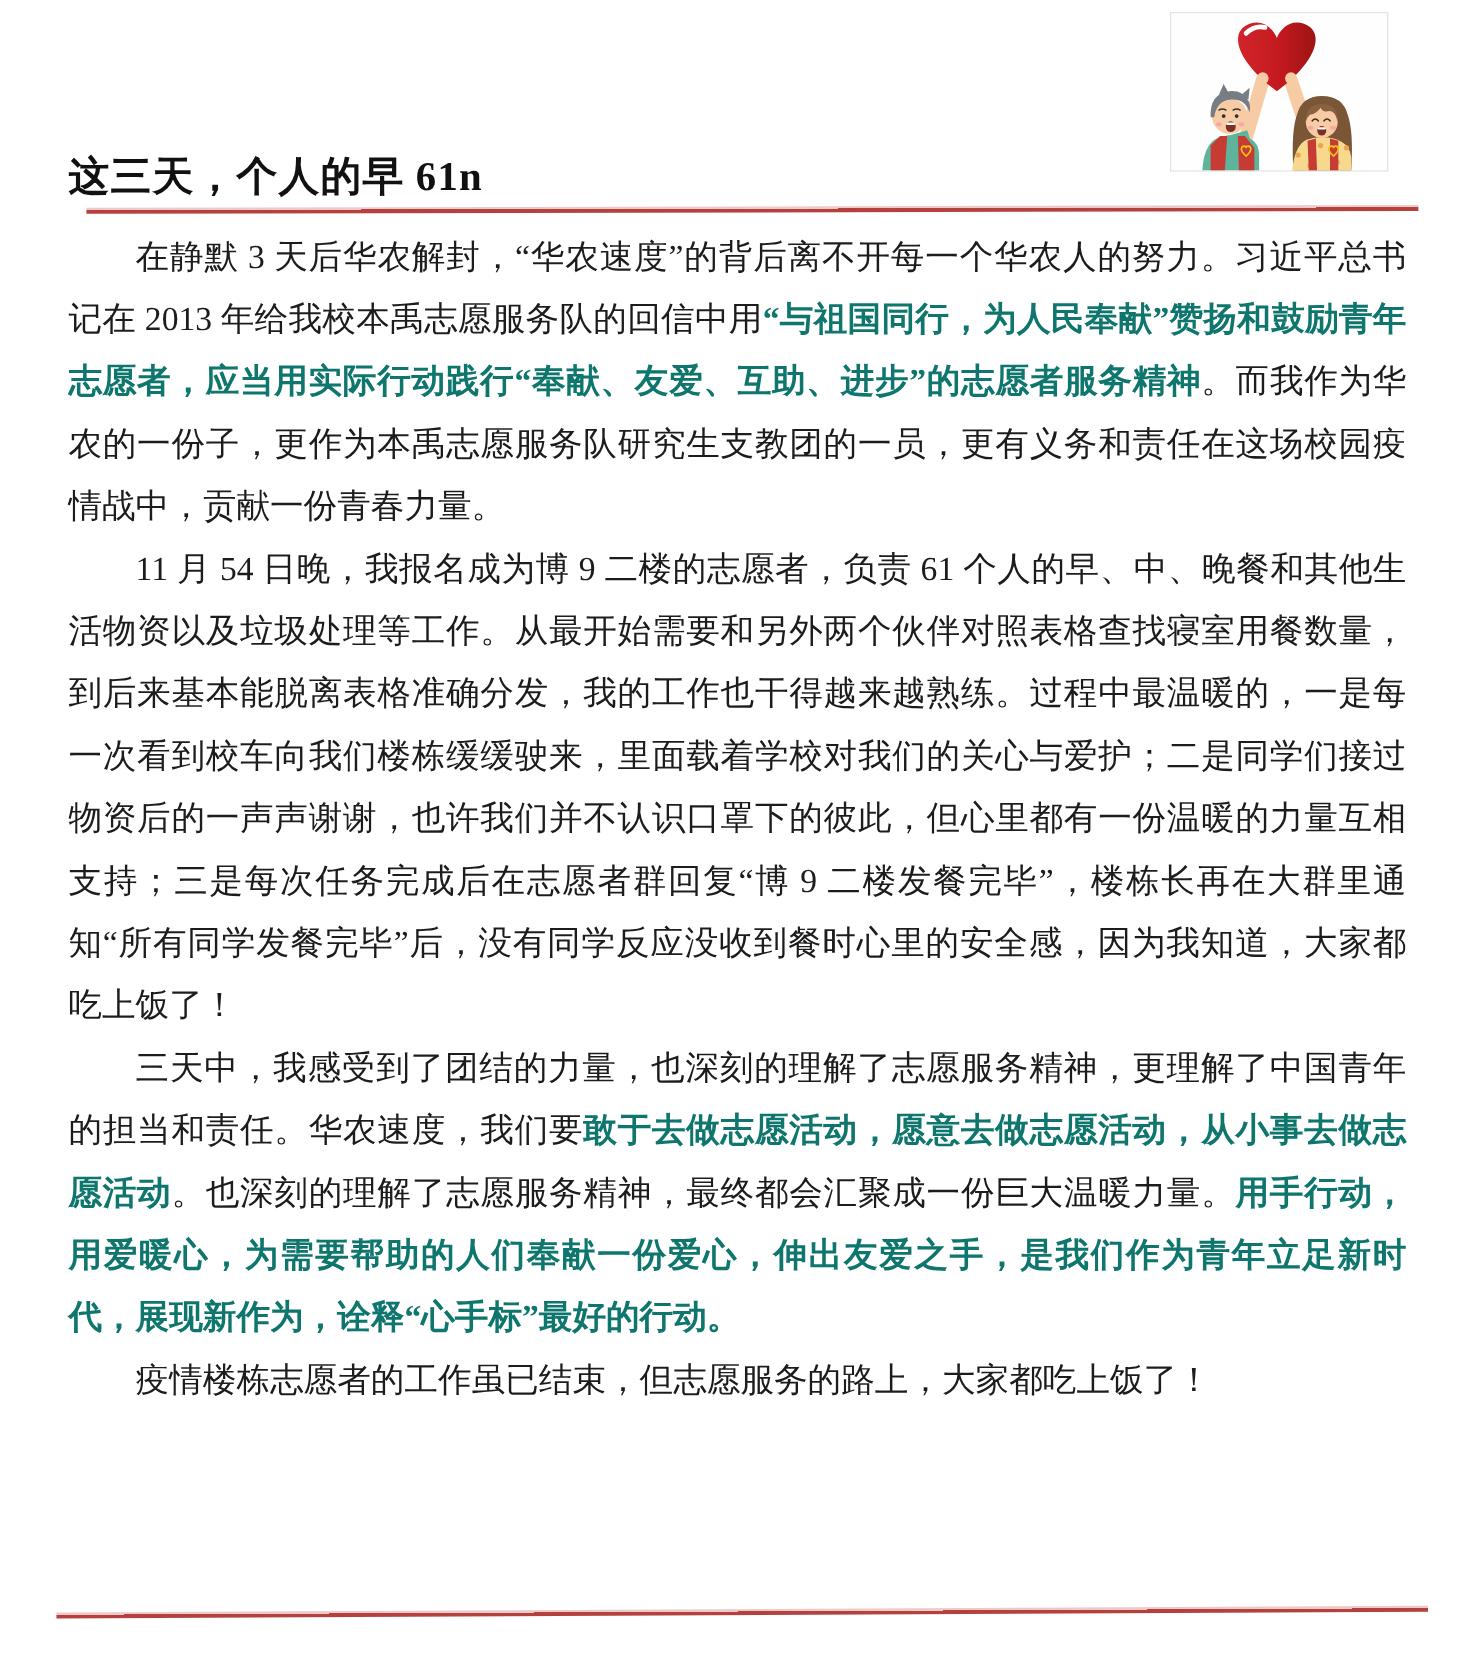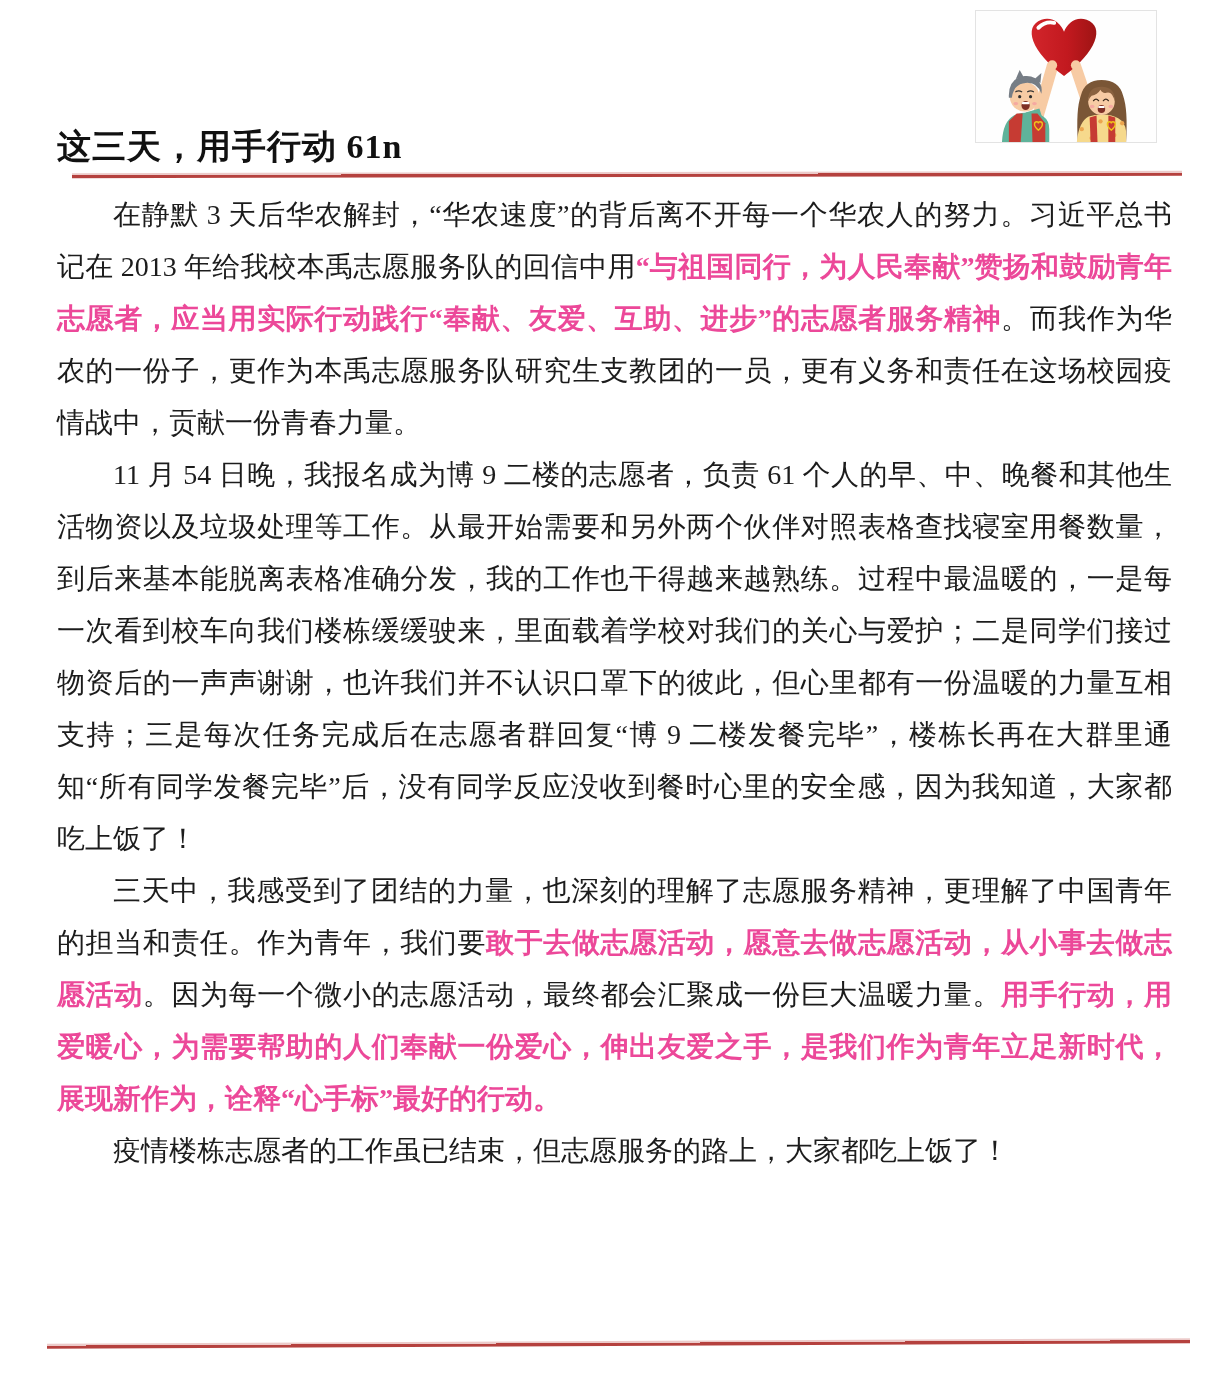--- a/index.html
+++ b/index.html
@@ -46,37 +46,37 @@
     left: 57px;
     top: 189px;
     width: 1115px;
     font-size: 28px;
     line-height: 52px;
     color: #1c1c1c;
     text-align: justify;
     text-align-last: left;
   }
   .article p { margin: 0; text-indent: 56px; }
-  .seg-red { color: #ec4899; font-weight: bold; }
+  .seg-red { color: #0f766e; font-weight: bold; }
   .bottom-rule {
     position: absolute;
     left: 47px;
     top: 1341px;
     width: 1143px;
     height: 5px;
     background: linear-gradient(180deg, #eccac9 0%, #eccac9 38%, #b5413e 38%, #b5413e 100%);
     transform: rotate(-0.28deg);
   }
 </style>
 </head>
 <body>
 
 <div class="page">
 
-  <h1 class="doc-title">这三天，用手行动 61n</h1>
+  <h1 class="doc-title">这三天，个人的早 61n</h1>
 
   <div class="illustration">
     <svg viewBox="0 0 182 133">
 
       <polygon points="55,112 67,112 83,57 72,53" fill="#f7cba4"></polygon>
       <polygon points="54,112 68,112 64,99 50,103" fill="#5fb39a"></polygon>
 
       <polygon points="113,112 125,110 106,54 95,58" fill="#f7cba4"></polygon>
       <polygon points="113,112 126,110 121,97 108,100" fill="#f6d98c"></polygon>
 
@@ -134,19 +134,19 @@
       <ellipse cx="50" cy="96" rx="4.2" ry="4.6" fill="#7e3025"></ellipse>
       <rect x="46.2" y="92.4" width="7.6" height="2.2" rx="1" fill="#ffffff"></rect>
     </svg>
   </div>
 
   <div class="title-rule"></div>
 
   <div class="article">
     <p><span>在静默 3 天后华农解封，“华农速度”的背后离不开每一个华农人的努力。习近平总书记在 2013 年给我校本禹志愿服务队的回信中用</span><span class="seg-red">“与祖国同行，为人民奉献”赞扬和鼓励青年志愿者，应当用实际行动践行“奉献、友爱、互助、进步”的志愿者服务精神</span><span>。而我作为华农的一份子，更作为本禹志愿服务队研究生支教团的一员，更有义务和责任在这场校园疫情战中，贡献一份青春力量。</span></p>
     <p><span>11 月 54 日晚，我报名成为博 9 二楼的志愿者，负责 61 个人的早、中、晚餐和其他生活物资以及垃圾处理等工作。从最开始需要和另外两个伙伴对照表格查找寝室用餐数量，到后来基本能脱离表格准确分发，我的工作也干得越来越熟练。过程中最温暖的，一是每一次看到校车向我们楼栋缓缓驶来，里面载着学校对我们的关心与爱护；二是同学们接过物资后的一声声谢谢，也许我们并不认识口罩下的彼此，但心里都有一份温暖的力量互相支持；三是每次任务完成后在志愿者群回复“博 9 二楼发餐完毕”，楼栋长再在大群里通知“所有同学发餐完毕”后，没有同学反应没收到餐时心里的安全感，因为我知道，大家都吃上饭了！</span></p>
-    <p><span>三天中，我感受到了团结的力量，也深刻的理解了志愿服务精神，更理解了中国青年的担当和责任。作为青年，我们要</span><span class="seg-red">敢于去做志愿活动，愿意去做志愿活动，从小事去做志愿活动</span><span>。因为每一个微小的志愿活动，最终都会汇聚成一份巨大温暖力量。</span><span class="seg-red">用手行动，用爱暖心，为需要帮助的人们奉献一份爱心，伸出友爱之手，是我们作为青年立足新时代，展现新作为，诠释“心手标”最好的行动。</span></p>
+    <p><span>三天中，我感受到了团结的力量，也深刻的理解了志愿服务精神，更理解了中国青年的担当和责任。华农速度，我们要</span><span class="seg-red">敢于去做志愿活动，愿意去做志愿活动，从小事去做志愿活动</span><span>。也深刻的理解了志愿服务精神，最终都会汇聚成一份巨大温暖力量。</span><span class="seg-red">用手行动，用爱暖心，为需要帮助的人们奉献一份爱心，伸出友爱之手，是我们作为青年立足新时代，展现新作为，诠释“心手标”最好的行动。</span></p>
     <p><span>疫情楼栋志愿者的工作虽已结束，但志愿服务的路上，大家都吃上饭了！</span></p>
   </div>
 
   <div class="bottom-rule"></div>
 
 </div>
 
 </body></html>

